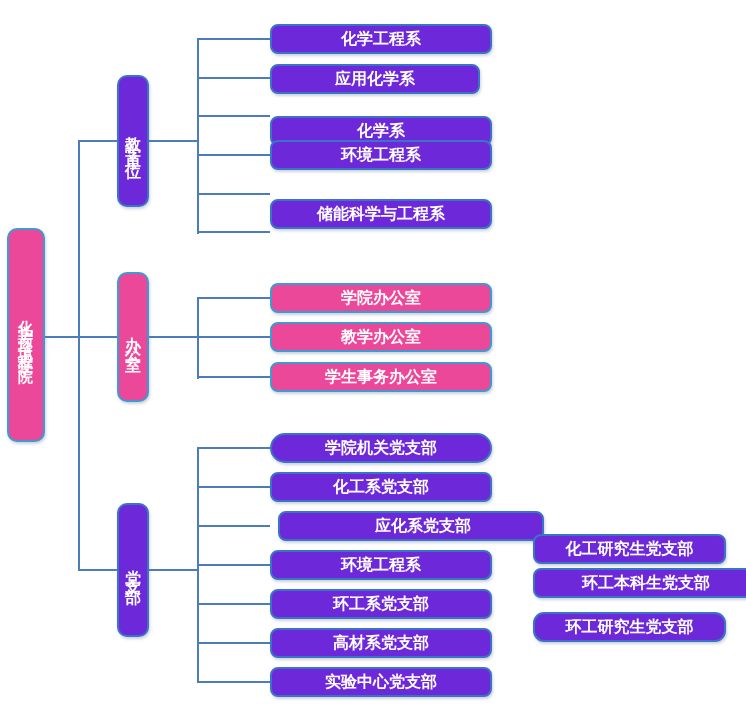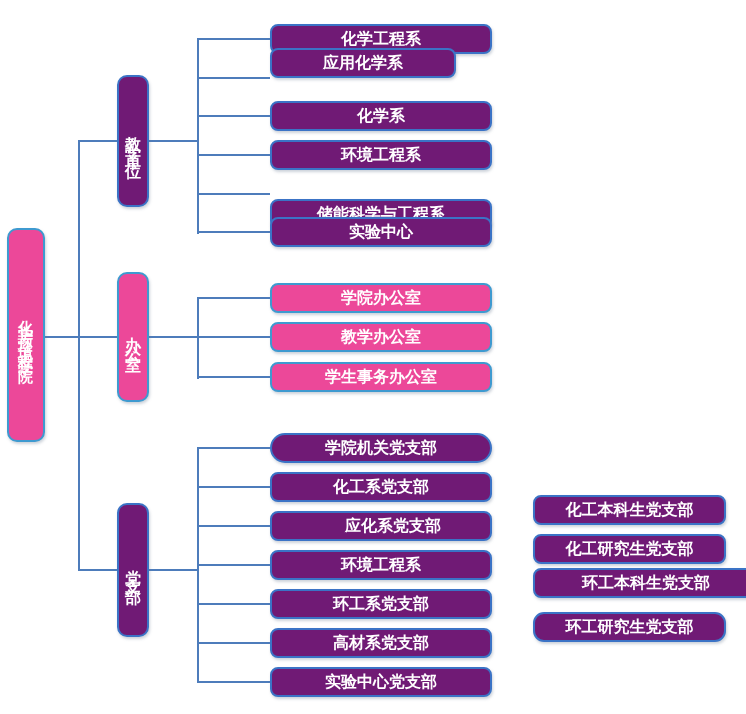--- a/index.html
+++ b/index.html
@@ -8,21 +8,21 @@
     font-family:"Liberation Sans", sans-serif; overflow:hidden;
   }
   .node {
     position:absolute; box-sizing:border-box;
     border:2px solid #3B73C6; border-radius:8px;
     color:#ffffff; font-weight:bold; font-size:16px;
     display:flex; align-items:center; justify-content:center;
     text-align:center; line-height:1;
     box-shadow:1px 2px 3px rgba(110,125,150,0.35);
   }
-  .blue { background:#701a75; border-color:#3B73C6; }
+  .blue { background:#6d28d9; border-color:#3B73C6; }
   .teal { background:#ec4899; border-color:#3E9AD0; }
   .vert {
     writing-mode:vertical-rl; text-orientation:upright;
     letter-spacing:9px; font-size:16px; border-radius:10px;
   }
   .vert-root { letter-spacing:6px; font-size:15px; }
   .hline, .vline { position:absolute; background:#4D7CBB; }
   .hline { height:2px; }
   .vline { width:2px; }
 </style>
@@ -61,36 +61,34 @@
   <div class="hline" style="left:197px; top:642px; width:73px;"></div>
   <div class="hline" style="left:197px; top:681px; width:73px;"></div>
 
   <div class="node teal vert vert-root" style="left:7px; top:228px; width:38px; height:214px;">化学与环境工程学院</div>
 
   <div class="node blue vert" style="left:117px; top:75px; width:32px; height:132px;">教学单位</div>
   <div class="node teal vert" style="left:117px; top:272px; width:32px; height:130px;">办公室</div>
   <div class="node blue vert" style="left:117px; top:503px; width:32px; height:134px;">党支部</div>
 
   <div class="node blue" style="left:270px; top:24px;  width:222px; height:30px;">化学工程系</div>
-  <div class="node blue" style="left:270px; top:48px;  width:186px; height:30px;">应用化学系</div>
-  <div class="node blue" style="left:270px; top:101px; width:222px; height:30px;">化学系</div>
+  <div class="node blue" style="left:270px; top:64px;  width:210px; height:30px;">应用化学系</div>
+  <div class="node blue" style="left:270px; top:116px; width:222px; height:30px;">化学系</div>
   <div class="node blue" style="left:270px; top:140px; width:222px; height:30px;">环境工程系</div>
   <div class="node blue" style="left:270px; top:179px; width:222px; height:30px;margin-top:20px;">储能科学与工程系</div>
-  <div class="node blue" style="left:270px; top:217px; width:222px; height:30px;">实验中心</div>
 
   <div class="node teal" style="left:270px; top:283px; width:222px; height:30px;">学院办公室</div>
   <div class="node teal" style="left:270px; top:322px; width:222px; height:30px;">教学办公室</div>
   <div class="node teal" style="left:270px; top:362px; width:222px; height:30px;">学生事务办公室</div>
 
   <div class="node blue" style="left:270px; top:433px; width:222px; height:30px;border-radius:15px;">学院机关党支部</div>
   <div class="node blue" style="left:270px; top:472px; width:222px; height:30px;">化工系党支部</div>
-  <div class="node blue" style="left:270px; top:511px; width:222px; height:30px;padding-left:24px;">应化系党支部</div>
+  <div class="node blue" style="left:278px; top:511px; width:266px; height:30px;padding-left:24px;">应化系党支部</div>
   <div class="node blue" style="left:270px; top:550px; width:222px; height:30px;">环境工程系</div>
   <div class="node blue" style="left:270px; top:589px; width:222px; height:30px;">环工系党支部</div>
   <div class="node blue" style="left:270px; top:628px; width:222px; height:30px;">高材系党支部</div>
   <div class="node blue" style="left:270px; top:667px; width:222px; height:30px;">实验中心党支部</div>
 
-  <div class="node blue" style="left:533px; top:495px; width:193px; height:30px;">化工本科生党支部</div>
   <div class="node blue" style="left:533px; top:534px; width:193px; height:30px;">化工研究生党支部</div>
   <div class="node blue" style="left:533px; top:568px; width:226px; height:30px;">环工本科生党支部</div>
   <div class="node blue" style="left:533px; top:612px; width:193px; height:30px;border-radius:11px;">环工研究生党支部</div>
 
 </div>
 
 </body></html>

